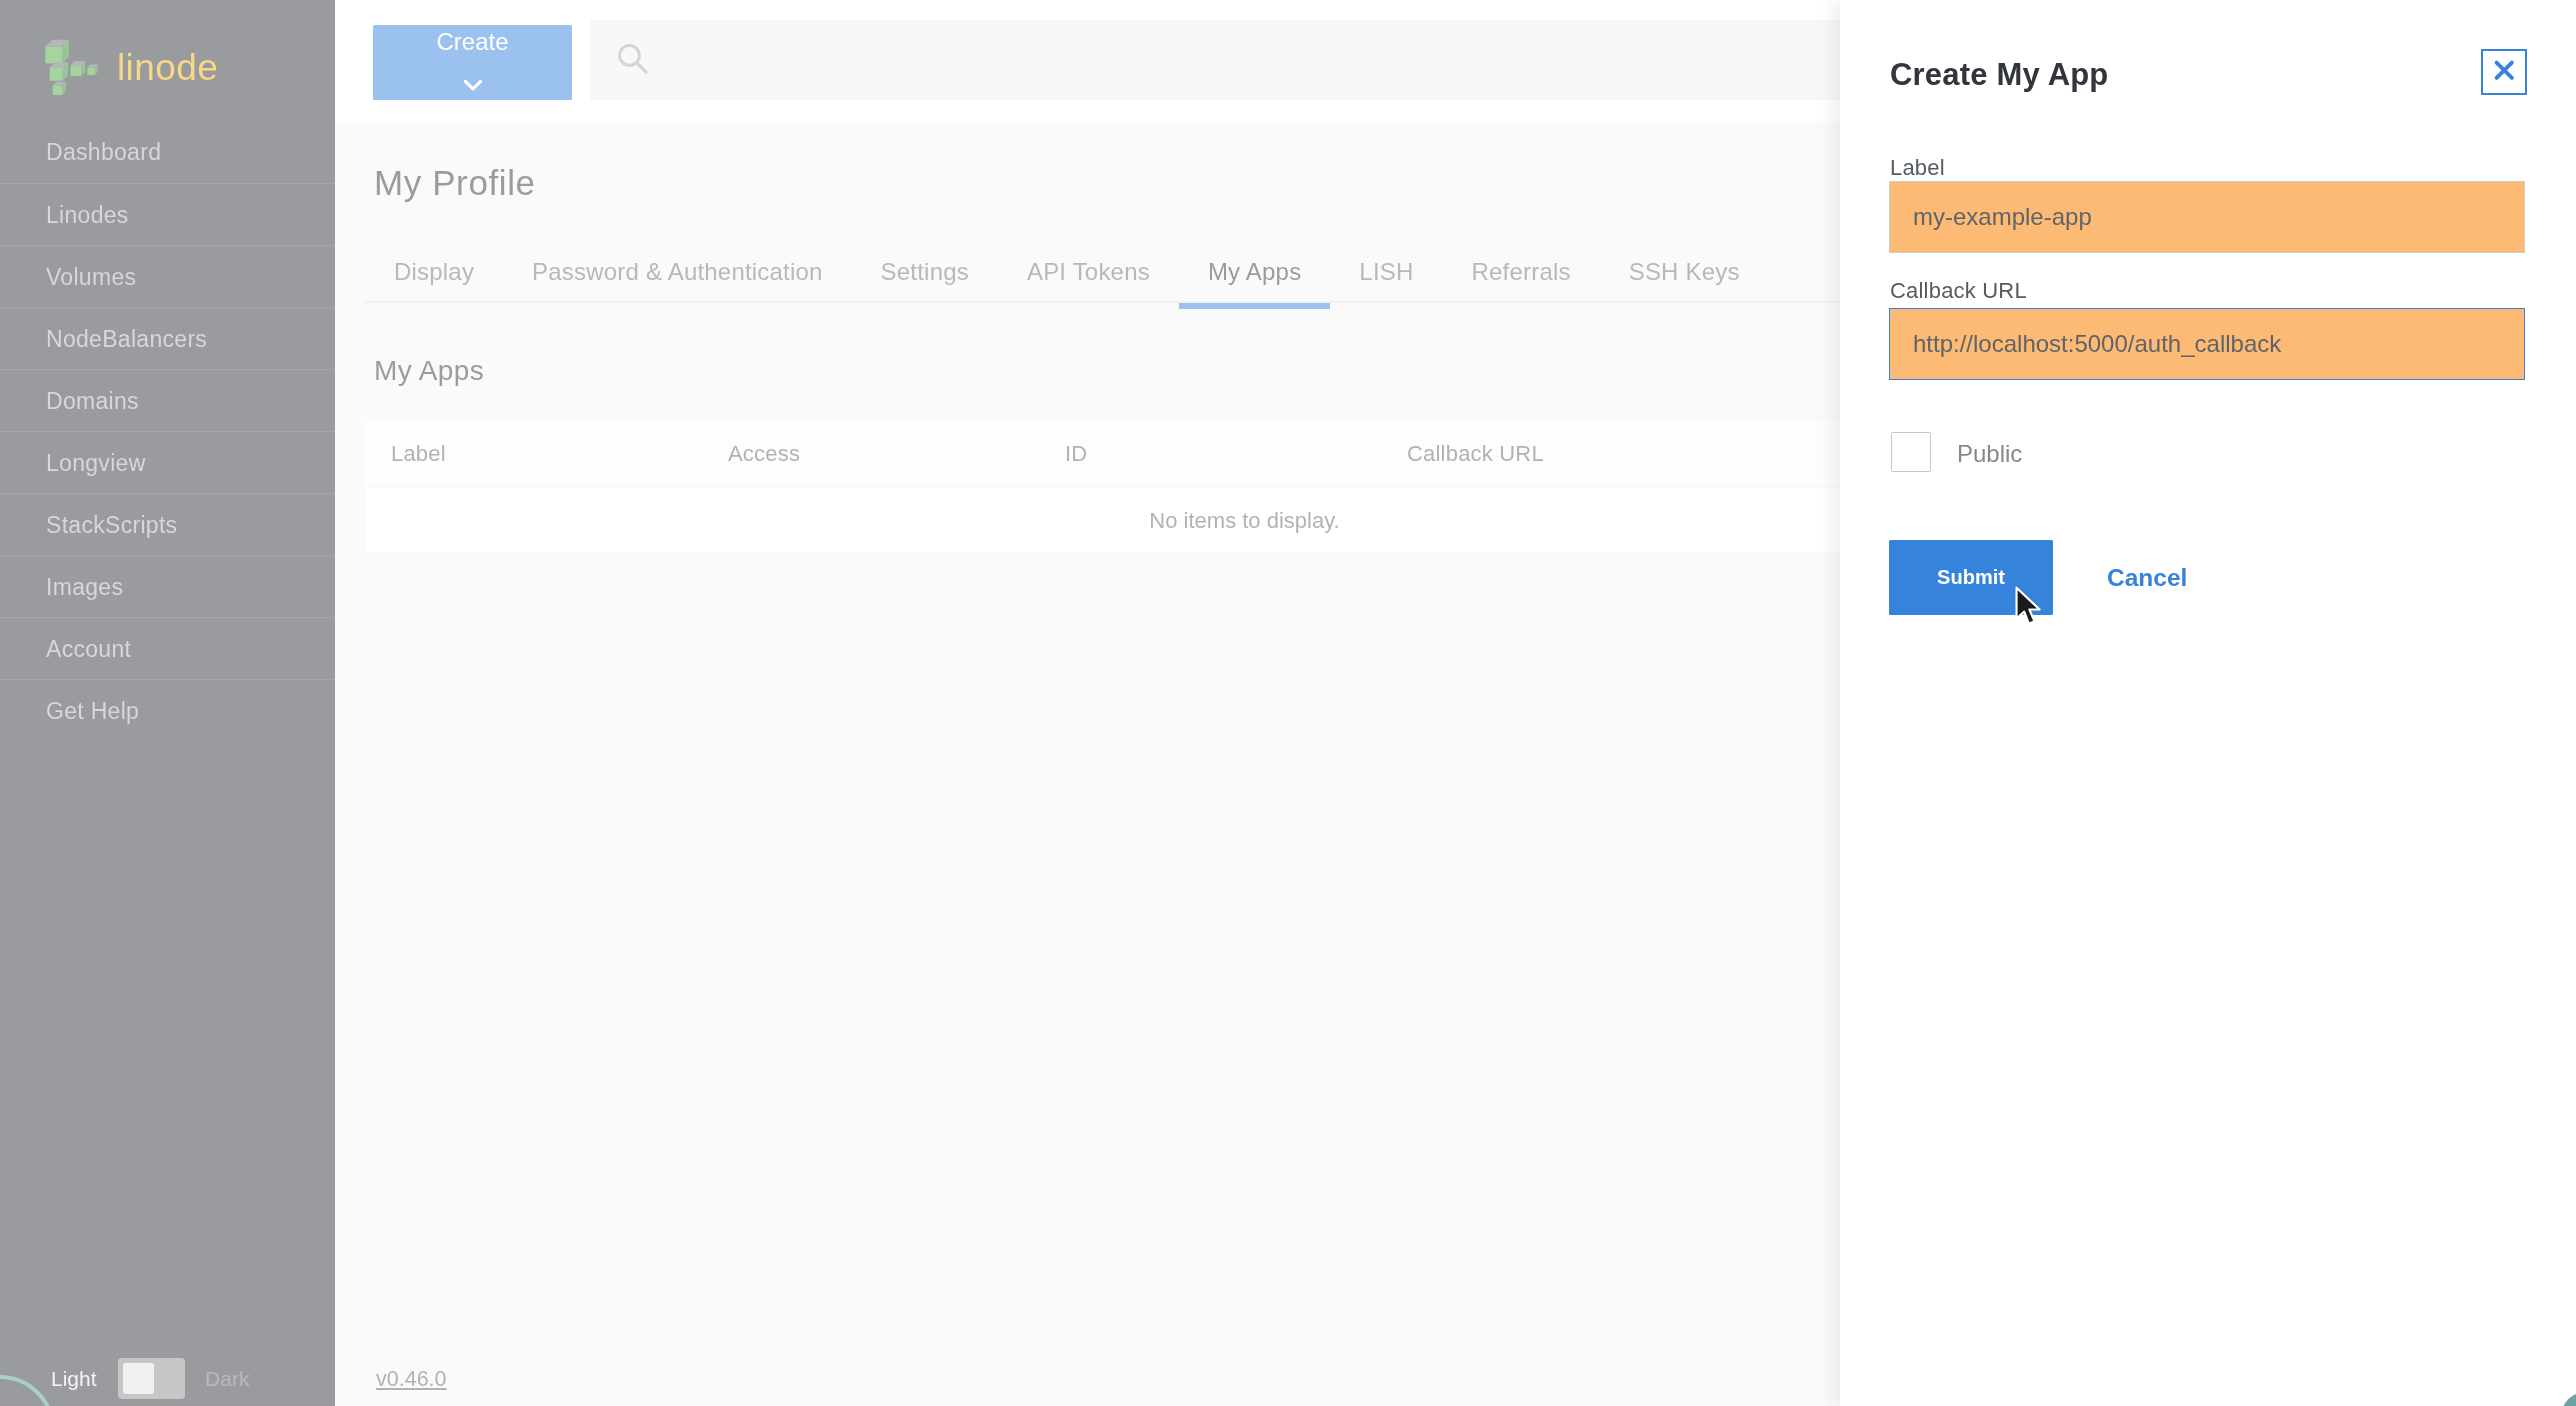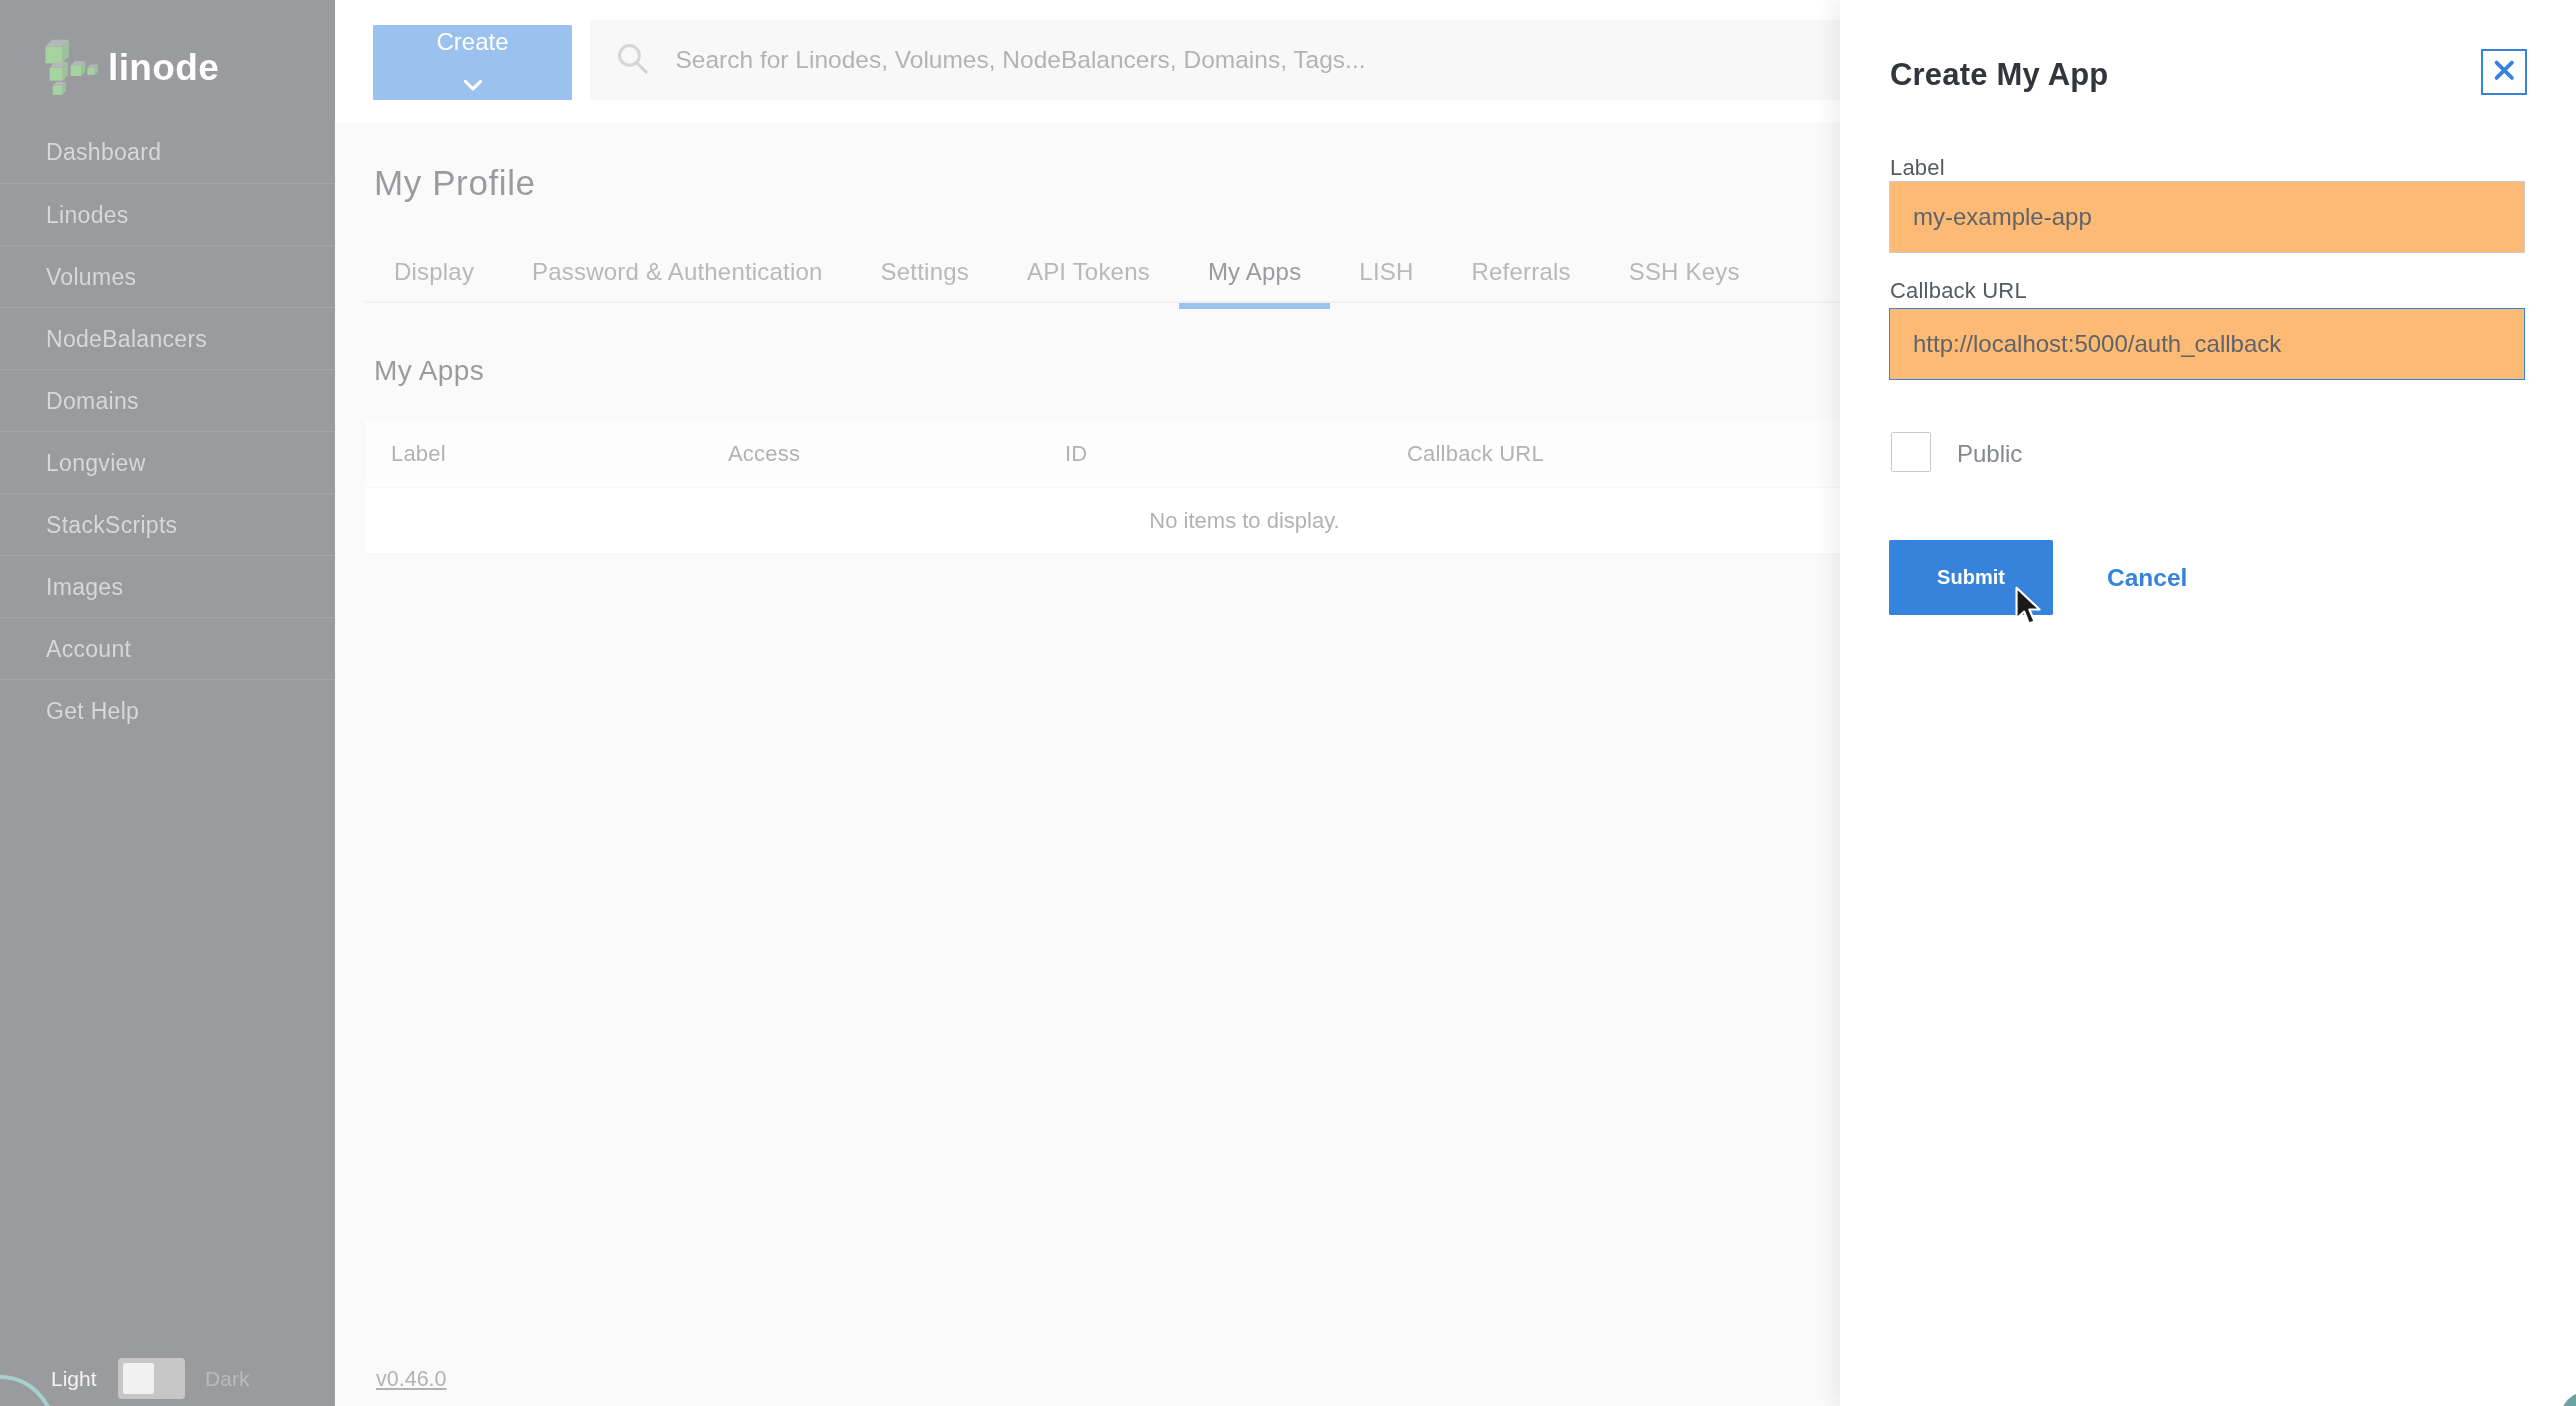--- a/index.html
+++ b/index.html
@@ -8,21 +8,21 @@
     font-family: "Liberation Sans", sans-serif;
     background:#f4f4f4;
     position:relative;
     overflow:hidden;
   }
   .stage { position:absolute; inset:0; width:2576px; height:1406px; overflow:hidden; }
 
   
   .sidebar { position:absolute; left:0; top:0; width:335px; height:1406px; background:#32363c; z-index:10; }
   .logo { position:absolute; left:37px; top:26px; display:flex; align-items:center; }
-  .logo-word { color:#ffffff; font-size:37px; font-weight:bold; letter-spacing:0.4px; margin-left:8px; }
+  .logo-word { color:#eab308; font-size:37px; font-weight:normal; letter-spacing:0.4px; margin-left:17px; }
   .nav { position:absolute; left:0; top:121px; width:335px; }
   .nav-item { height:62px; line-height:62px; padding-left:46px; font-size:23px; color:#aeb0b3; cursor:pointer; letter-spacing:0.3px; }
   .nav-item + .nav-item { border-top:0.8px solid rgba(255,255,255,0.10); }
   .theme-row { position:absolute; left:0; top:1354px; width:335px; height:49px; display:flex; align-items:center; }
   .theme-light { margin-left:51px; font-size:21px; color:#e8e8e8; }
   .theme-switch { margin-left:21.5px; width:67px; height:41px; background:#8d8d8d; border-radius:3.8px; position:relative; cursor:pointer; }
   .theme-thumb { position:absolute; left:5.4px; top:5.4px; width:31px; height:31px; background:#e3e3e3; border-radius:2.3px; }
   .theme-dark { margin-left:20px; font-size:21px; color:#75777a; }
   .chat-bubble-left { position:absolute; left:-55px; top:1375px; width:110px; height:110px; border-radius:50%; border:4.6px solid #4f9e9a; z-index:12; }
 
@@ -133,21 +133,20 @@
           </svg>
       </span>
     </button>
     <div class="searchbar">
       <span>
         <svg width="35" height="35" viewBox="0 0 46 46">
             <circle cx="19" cy="19" r="13" fill="none" stroke="#a9abad" stroke-width="4"></circle>
             <line x1="29" y1="29" x2="41" y2="41" stroke="#a9abad" stroke-width="4" stroke-linecap="round"></line>
           </svg>
       </span>
-      <input type="text" placeholder="Search for Linodes, Volumes, NodeBalancers, Domains, Tags..." style="">
     </div>
   </header>
 
   <main class="content">
     <h1 class="page-title">My Profile</h1>
     <div class="tabs">
       <span class="tab">Display</span>
       <span class="tab">Password &amp; Authentication</span>
       <span class="tab">Settings</span>
       <span class="tab">API Tokens</span>

